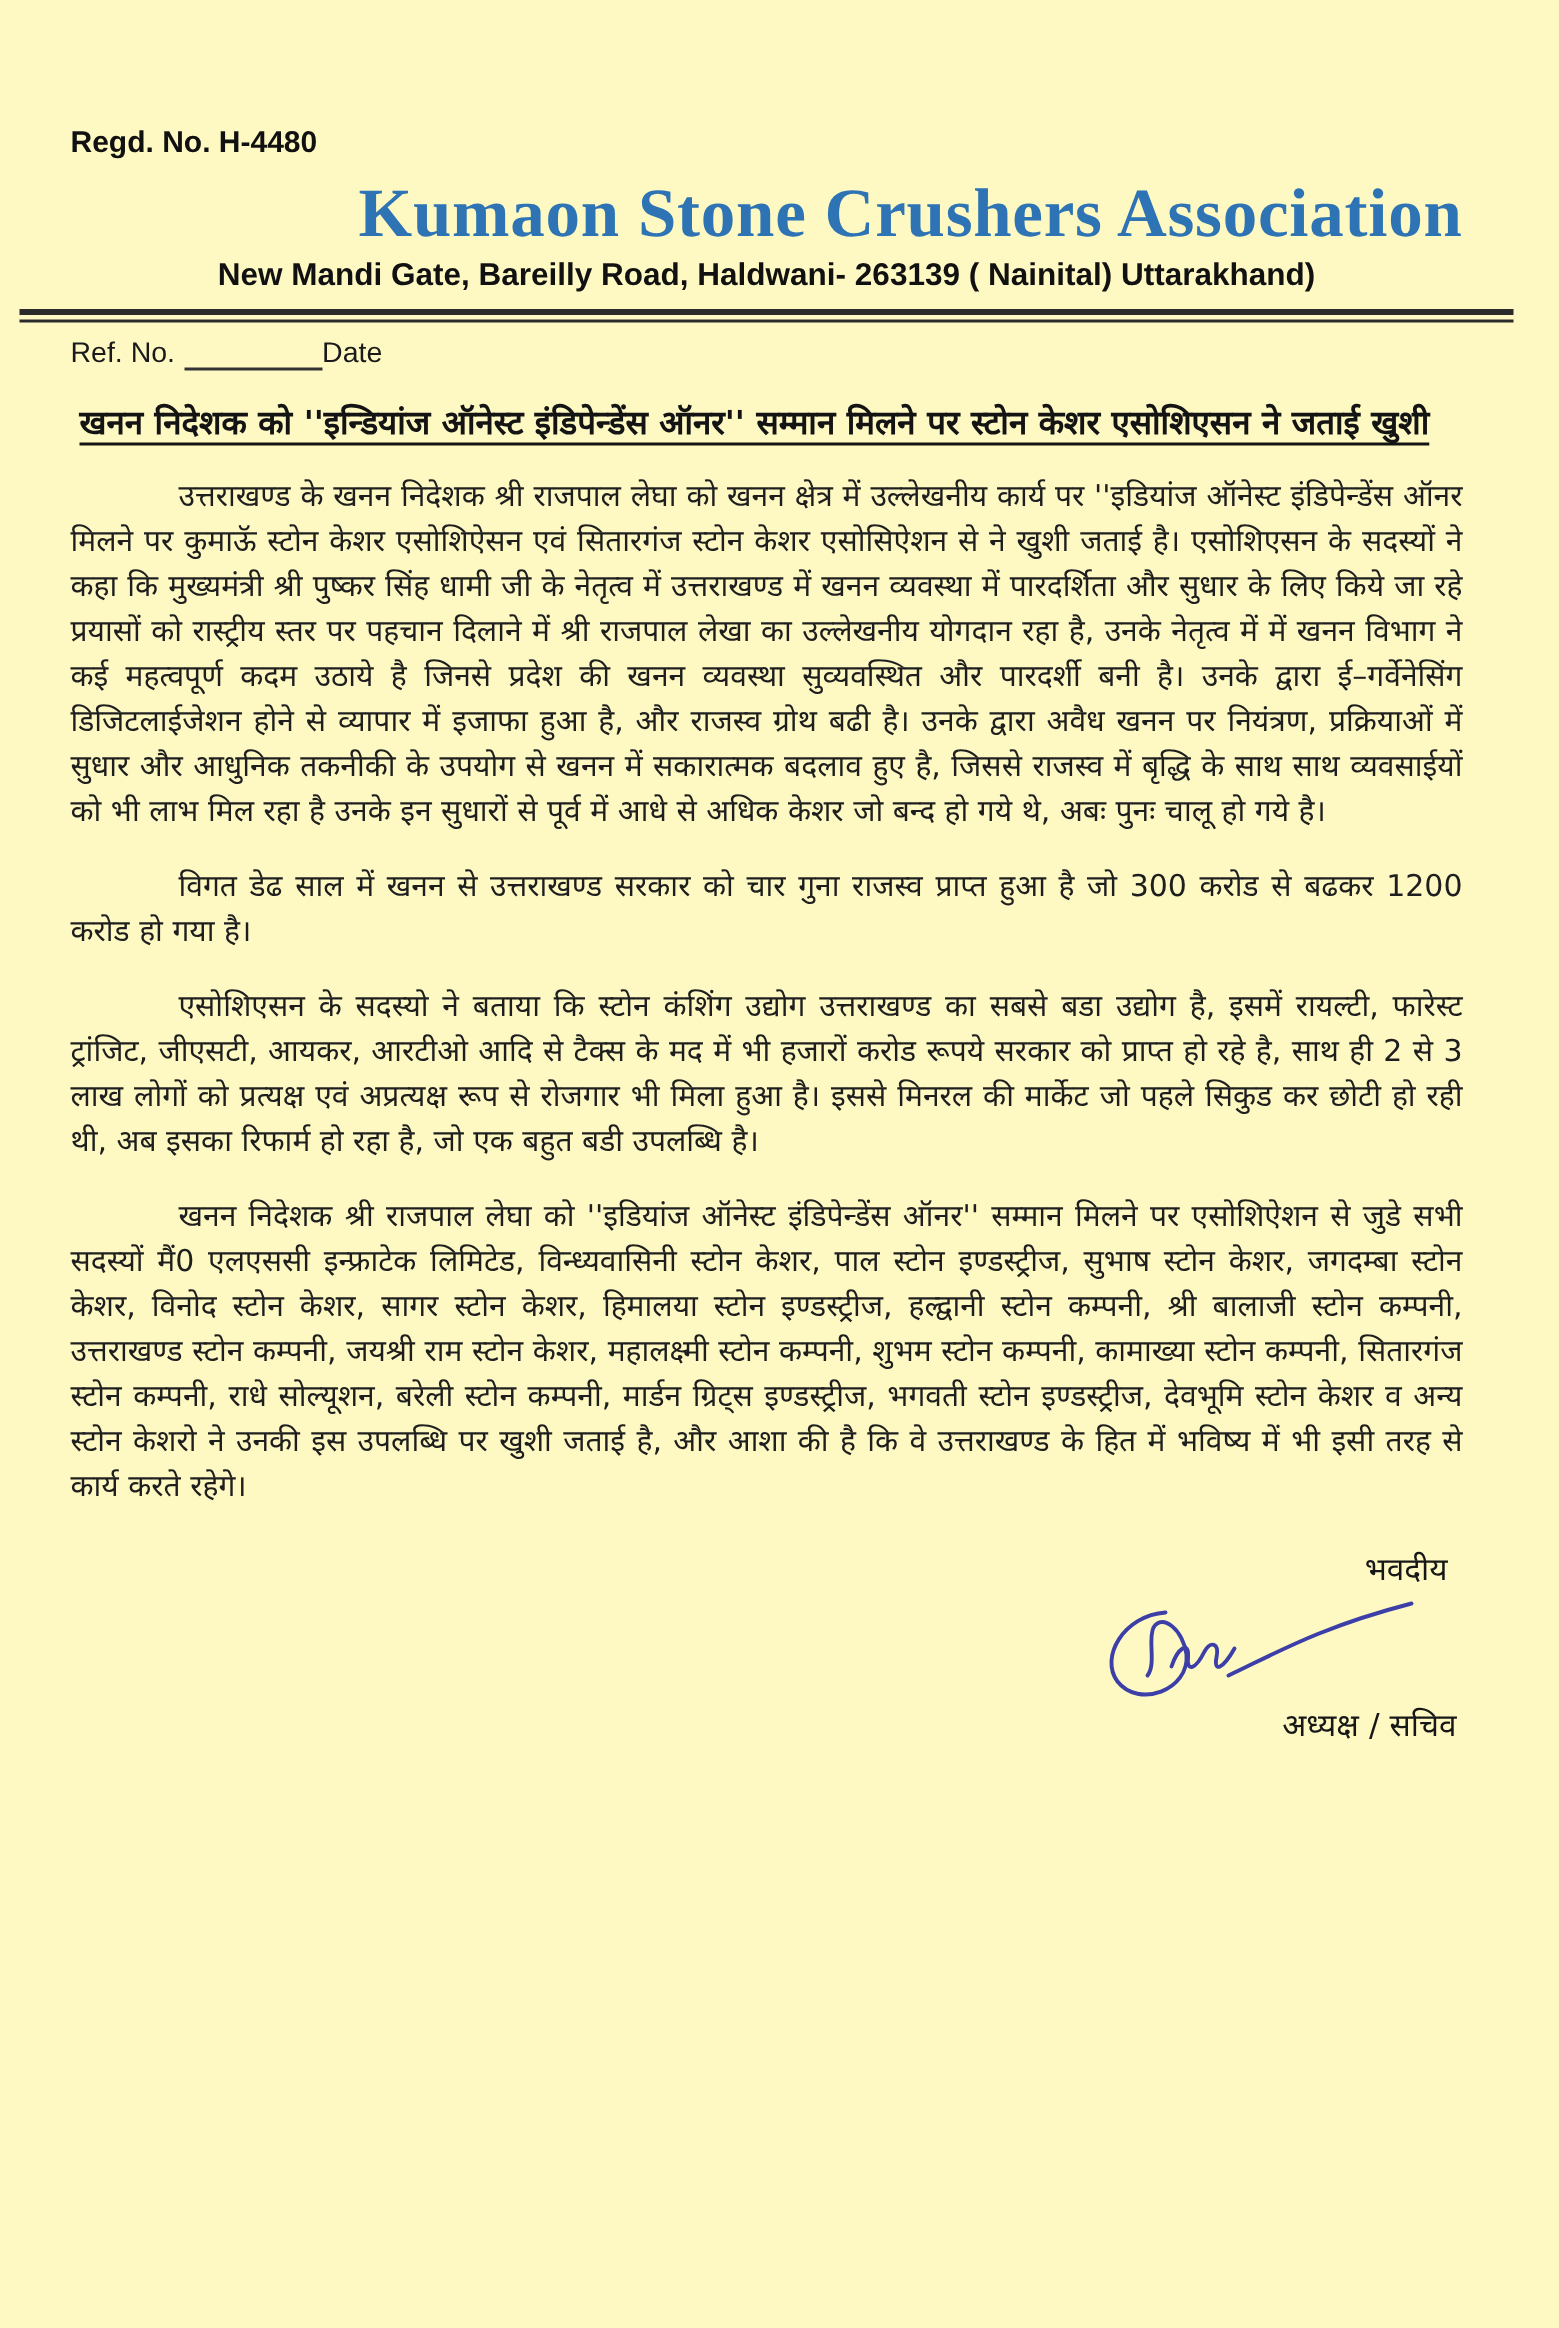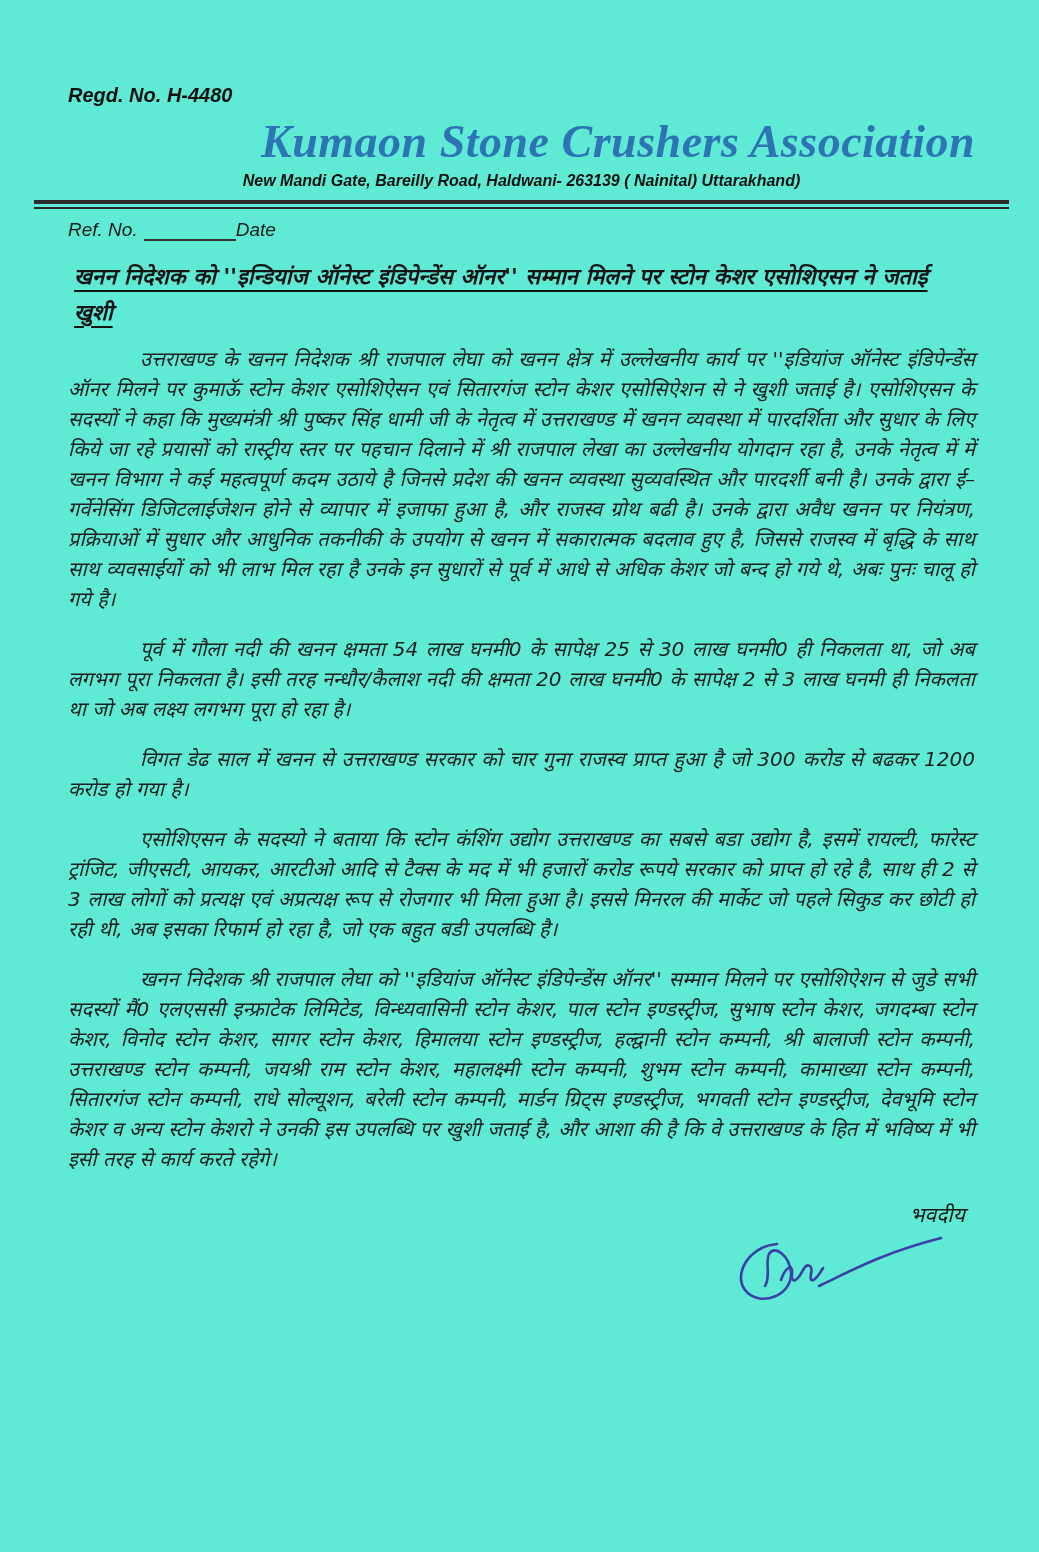--- a/index.html
+++ b/index.html
@@ -1,48 +1,47 @@
 <!DOCTYPE html>
 <html><head>
 <meta charset="utf-8">
 <style>
   html, body { margin: 0; padding: 0; background: #e8e8e8; }
   .page {
     position: relative;
     width: 1039px;
     height: 1552px;
     margin: 0 auto;
-    background: #5eead4;
+    background: #fef9c3;
     box-sizing: border-box;
-    padding: 84px 64px 0 68px;
+    padding: 84px 64px 0 47px;
     overflow: hidden;
     font-family: "DejaVu Sans", sans-serif;
     color: #1c1c1c;
-    font-style: italic;
   }
   .regd-no {
     font-family: "Liberation Sans", sans-serif;
     font-weight: bold;
     font-size: 20px;
     color: #111;
   }
   .org-name {
     margin-top: 8px;
     text-align: right;
     font-family: "Liberation Serif", "DejaVu Serif", serif;
     font-weight: bold;
     font-size: 46px;
     letter-spacing: 0.5px;
   }
   .address {
     margin-top: 4px;
     text-align: center;
     font-family: "Liberation Sans", sans-serif;
     font-weight: bold;
-    font-size: 16px;
+    font-size: 21px;
     color: #111;
   }
   .double-rule {
     margin: 10px -34px 0 -34px;
     height: 3px;
     border-top: 4px solid #2b2b2b;
     border-bottom: 2px solid #2b2b2b;
   }
   .ref-date-row {
     display: flex;
@@ -109,32 +108,32 @@
       <span>Ref. No.</span>
       <span class="ref-blank"></span>
     </span>
     <span class="date-cell">Date</span>
   </div>
 
   <div class="doc-title">खनन निदेशक को ''इन्डियांज ऑनेस्ट इंडिपेन्डेंस ऑनर'' सम्मान मिलने पर स्टोन केशर एसोशिएसन ने जताई खुशी</div>
 
   <div class="body-text">
     <p>उत्तराखण्ड के खनन निदेशक श्री राजपाल लेघा को खनन क्षेत्र में उल्लेखनीय कार्य पर ''इडियांज ऑनेस्ट इंडिपेन्डेंस ऑनर मिलने पर कुमाऊॅ स्टोन केशर एसोशिऐसन एवं सितारगंज स्टोन केशर एसोसिऐशन से ने खुशी जताई है। एसोशिएसन के सदस्यों ने कहा कि मुख्यमंत्री श्री पुष्कर सिंह धामी जी के नेतृत्व में उत्तराखण्ड में खनन व्यवस्था में पारदर्शिता और सुधार के लिए किये जा रहे प्रयासों को रास्ट्रीय स्तर पर पहचान दिलाने में श्री राजपाल लेखा का उल्लेखनीय योगदान रहा है, उनके नेतृत्व में में खनन विभाग ने कई महत्वपूर्ण कदम उठाये है जिनसे प्रदेश की खनन व्यवस्था सुव्यवस्थित और पारदर्शी बनी है। उनके द्वारा ई–गर्वेनेसिंग डिजिटलाईजेशन होने से व्यापार में इजाफा हुआ है, और राजस्व ग्रोथ बढी है। उनके द्वारा अवैध खनन पर नियंत्रण, प्रक्रियाओं में सुधार और आधुनिक तकनीकी के उपयोग से खनन में सकारात्मक बदलाव हुए है, जिससे राजस्व में बृद्धि के साथ साथ व्यवसाईयों को भी लाभ मिल रहा है उनके इन सुधारों से पूर्व में आधे से अधिक केशर जो बन्द हो गये थे, अबः पुनः चालू हो गये है।</p>
-    <p>पूर्व में गौला नदी की खनन क्षमता 54 लाख घनमी0 के सापेक्ष 25 से 30 लाख घनमी0 ही निकलता था, जो अब लगभग पूरा निकलता है। इसी तरह नन्धौर/कैलाश नदी की क्षमता 20 लाख घनमी0 के सापेक्ष 2 से 3 लाख घनमी ही निकलता था जो अब लक्ष्य लगभग पूरा हो रहा है।</p>
     <p>विगत डेढ साल में खनन से उत्तराखण्ड सरकार को चार गुना राजस्व प्राप्त हुआ है जो 300 करोड से बढकर 1200 करोड हो गया है।</p>
     <p>एसोशिएसन के सदस्यो ने बताया कि स्टोन कंशिंग उद्योग उत्तराखण्ड का सबसे बडा उद्योग है, इसमें रायल्टी, फारेस्ट ट्रांजिट, जीएसटी, आयकर, आरटीओ आदि से टैक्स के मद में भी हजारों करोड रूपये सरकार को प्राप्त हो रहे है, साथ ही 2 से 3 लाख लोगों को प्रत्यक्ष एवं अप्रत्यक्ष रूप से रोजगार भी मिला हुआ है। इससे मिनरल की मार्केट जो पहले सिकुड कर छोटी हो रही थी, अब इसका रिफार्म हो रहा है, जो एक बहुत बडी उपलब्धि है।</p>
     <p>खनन निदेशक श्री राजपाल लेघा को ''इडियांज ऑनेस्ट इंडिपेन्डेंस ऑनर'' सम्मान मिलने पर एसोशिऐशन से जुडे सभी सदस्यों मैं0 एलएससी इन्फ्राटेक लिमिटेड, विन्ध्यवासिनी स्टोन केशर, पाल स्टोन इण्डस्ट्रीज, सुभाष स्टोन केशर, जगदम्बा स्टोन केशर, विनोद स्टोन केशर, सागर स्टोन केशर, हिमालया स्टोन इण्डस्ट्रीज, हल्द्वानी स्टोन कम्पनी, श्री बालाजी स्टोन कम्पनी, उत्तराखण्ड स्टोन कम्पनी, जयश्री राम स्टोन केशर, महालक्ष्मी स्टोन कम्पनी, शुभम स्टोन कम्पनी, कामाख्या स्टोन कम्पनी, सितारगंज स्टोन कम्पनी, राधे सोल्यूशन, बरेली स्टोन कम्पनी, मार्डन ग्रिट्स इण्डस्ट्रीज, भगवती स्टोन इण्डस्ट्रीज, देवभूमि स्टोन केशर व अन्य स्टोन केशरो ने उनकी इस उपलब्धि पर खुशी जताई है, और आशा की है कि वे उत्तराखण्ड के हित में भविष्य में भी इसी तरह से कार्य करते रहेगे।</p>
   </div>
 
   <div class="closing">
     <div class="salutation">भवदीय</div>
     <div class="sig-wrap">
       <svg width="230" height="74" viewBox="0 0 230 74">
         <g fill="none" stroke="#3c3fa8" stroke-width="2.6" stroke-linecap="round" stroke-linejoin="round">
           <path d="M58,14 C30,16 14,44 26,60 C40,78 74,66 72,42 C70,26 56,14 50,24 C46,32 52,48 46,56"></path>
           <path d="M62,50 C66,38 74,32 73,44 C72,54 78,52 84,40 C88,33 94,34 92,44 C90,54 96,52 104,38"></path>
           <path d="M100,56 C130,42 160,24 222,8"></path>
         </g>
       </svg>
     </div>
+    <div class="designation">अध्यक्ष / सचिव</div>
   </div>
 
 </div>
 
 </body></html>

